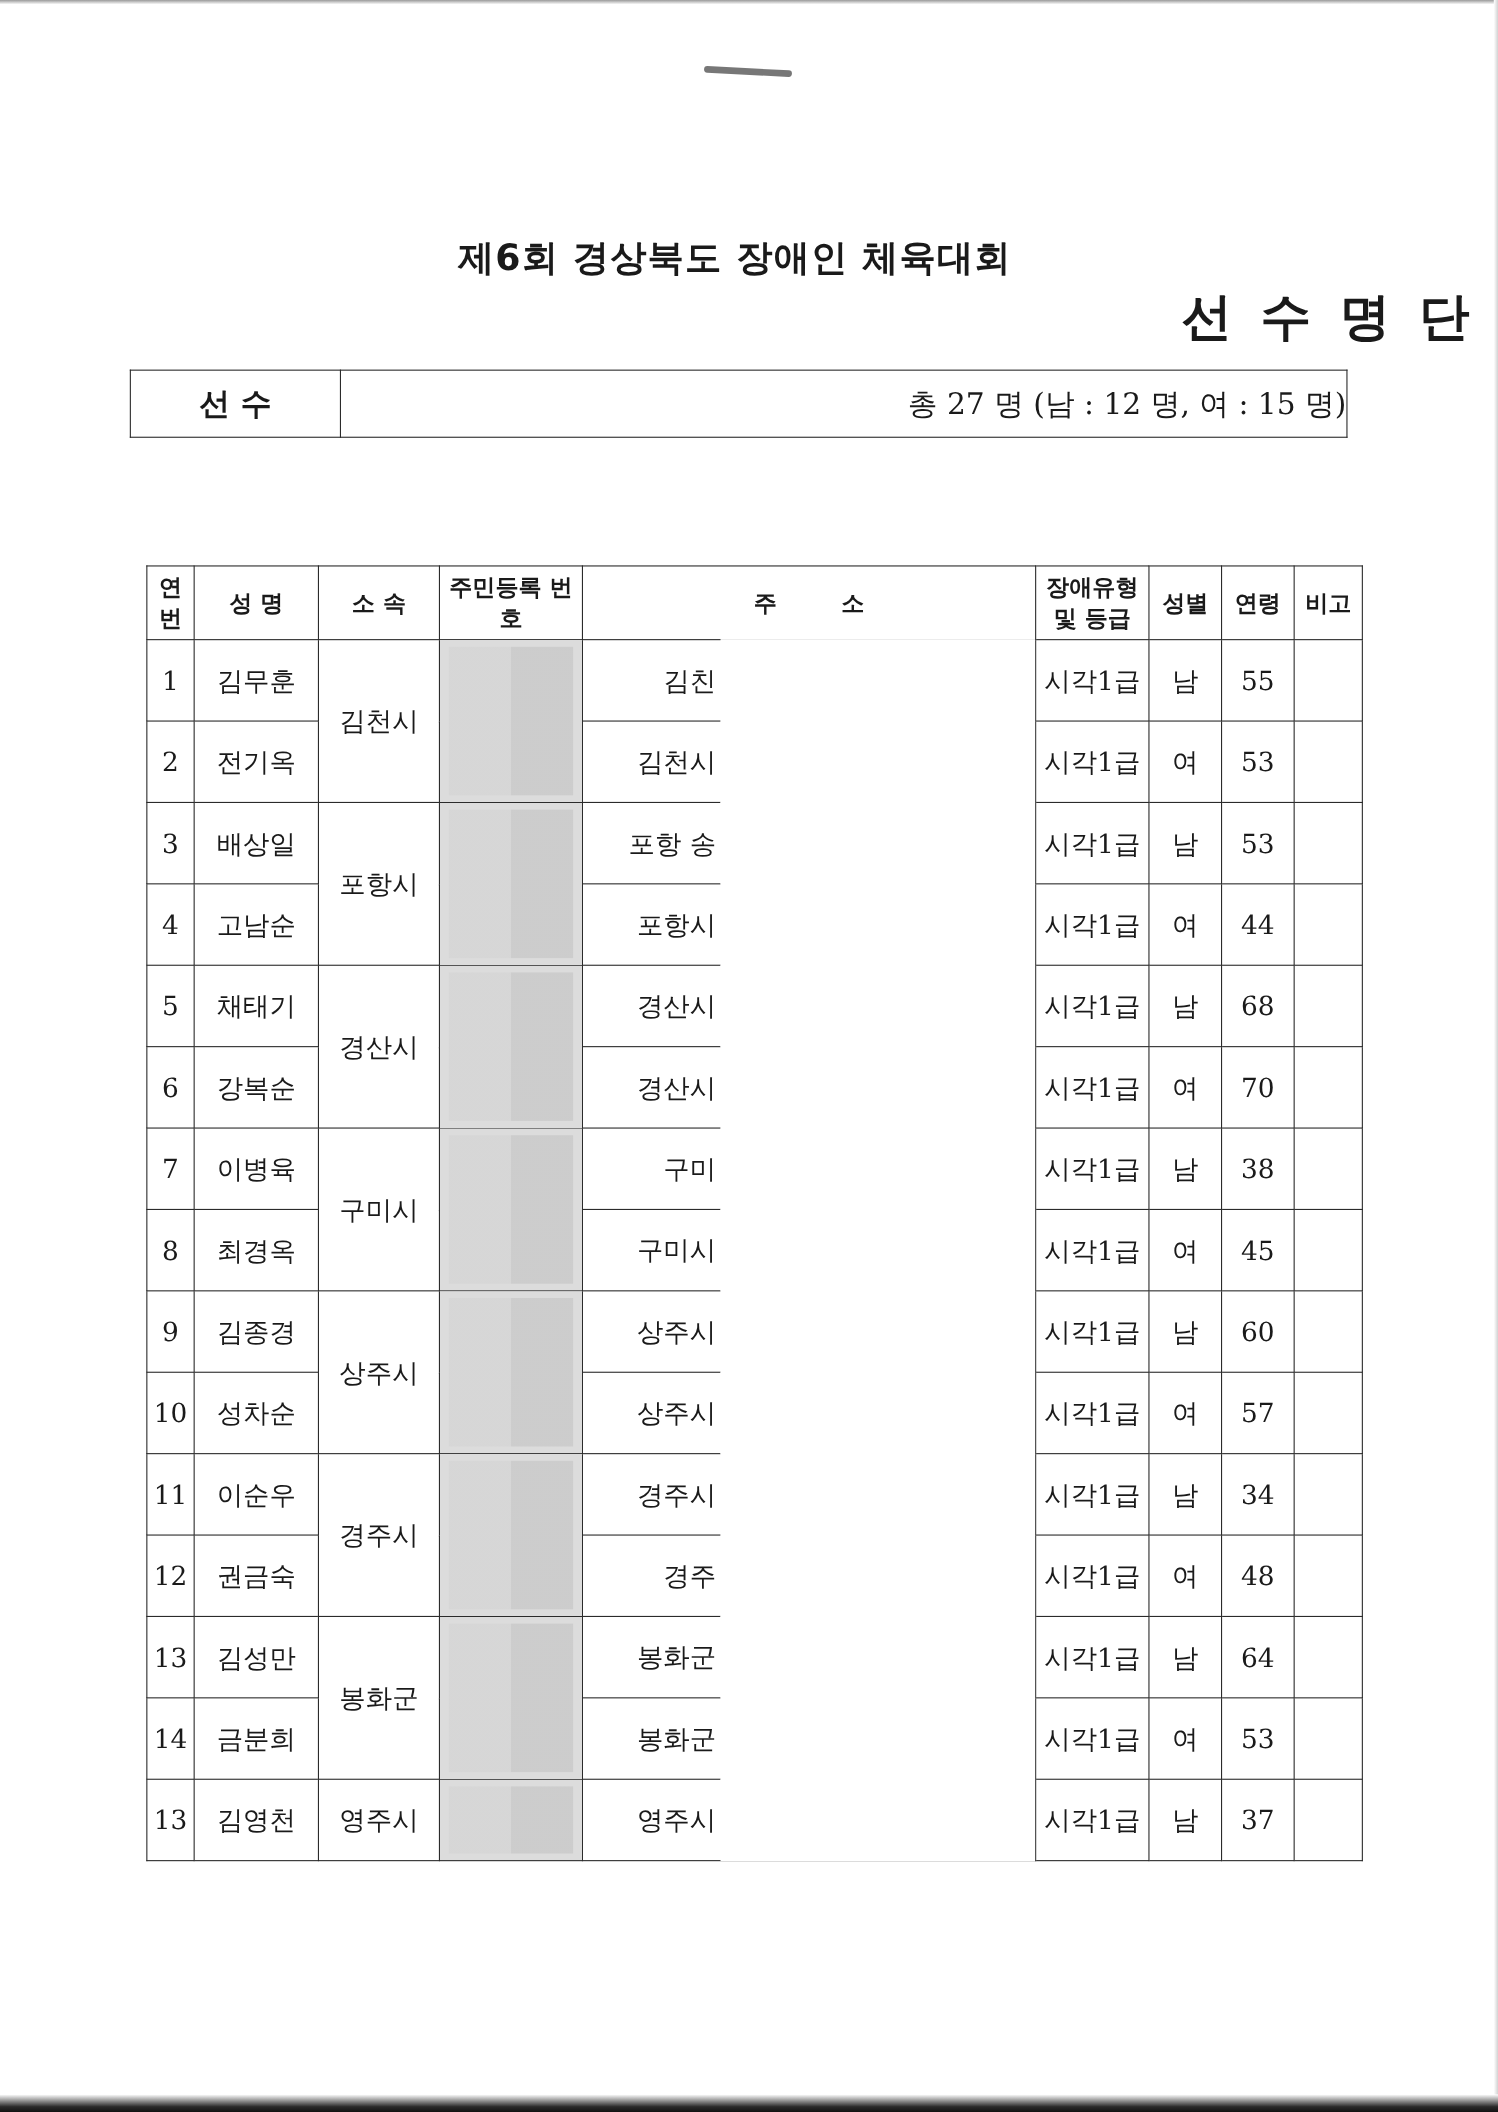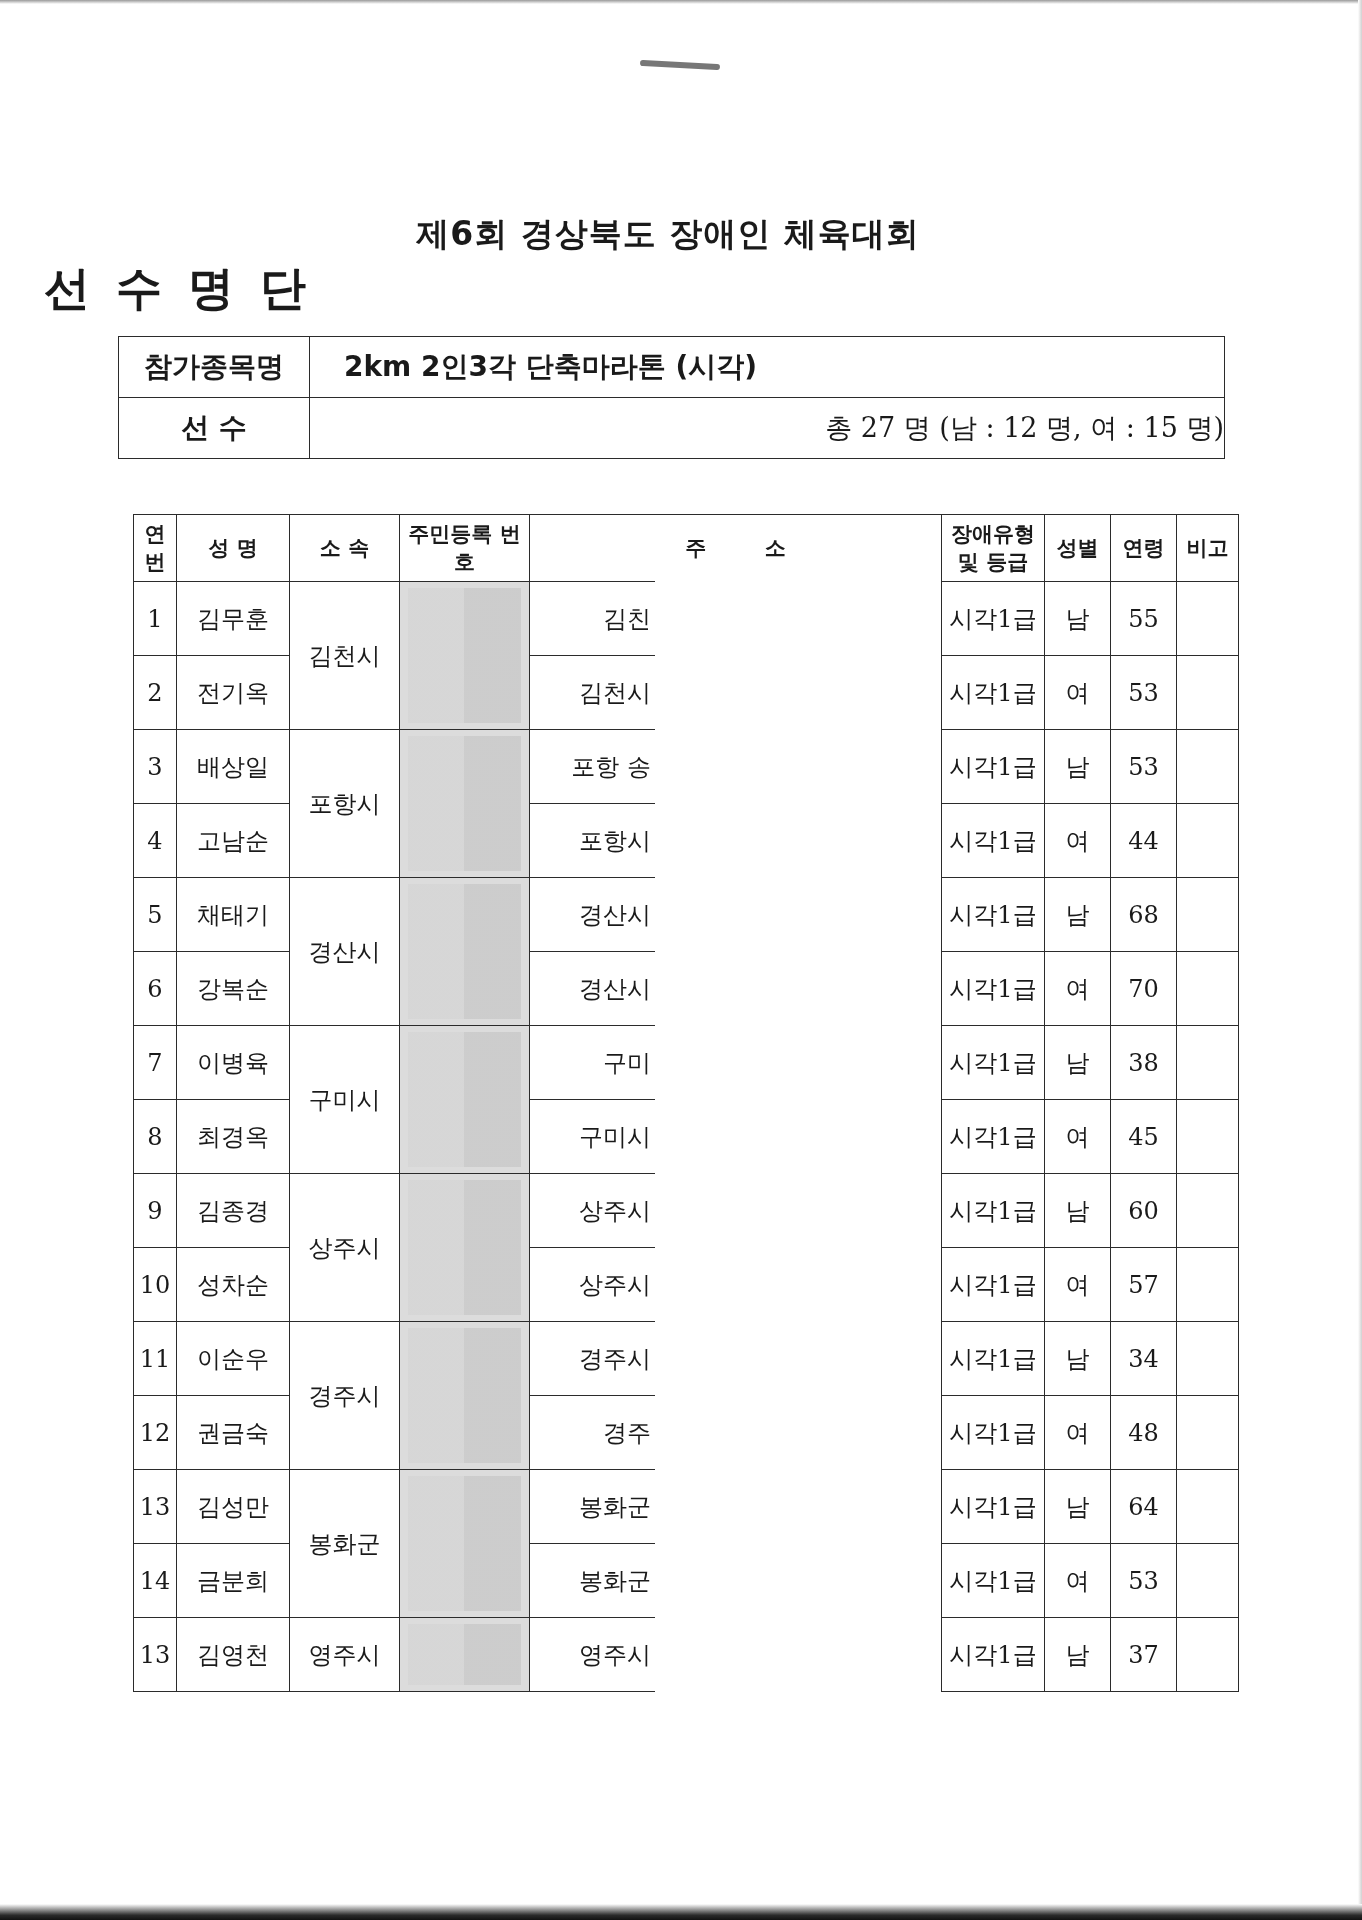--- a/index.html
+++ b/index.html
@@ -9,21 +9,21 @@
     font-family:"DejaVu Serif","Liberation Serif",serif;
     color:#1a1a1a;
   }
   .top-edge { position:absolute; left:0; top:0; width:1362px; height:4px; background:linear-gradient(#9a9a9a,#fff); }
   .bottom-edge { position:absolute; left:0; bottom:0; width:1362px; height:16px; background:linear-gradient(#fff,#2a2a2a 70%,#111); }
   .right-edge { position:absolute; right:0; top:0; width:4px; height:1920px; background:linear-gradient(90deg,#fff,#d0d0d0); }
   .staple { position:absolute; left:640px; top:62px; width:80px; height:6px; background:#555; border-radius:3px; transform:rotate(3deg); opacity:.8; }
 
   .title-line1 { position:absolute; left:0; width:1336px; top:212px; text-align:center;
     font-family:"DejaVu Sans","Liberation Sans",sans-serif; font-weight:bold; font-size:33px; letter-spacing:1px; }
-  .title-line2 { position:absolute; left:0; width:1362px; top:258px; text-align:left;
+  .title-line2 { position:absolute; left:0; width:1362px; top:258px; text-align:right;
     font-family:"DejaVu Sans","Liberation Sans",sans-serif; font-weight:bold; font-size:46px; letter-spacing:26px; padding-left:44px; box-sizing:border-box; }
 
   table { border-collapse:collapse; position:absolute; }
   td, th { border:1.5px solid #2b2b2b; padding:0; }
 
   .summary { left:118px; top:336px; width:1107px; }
   .summary td { height:60px; font-size:28px; }
   .summary .lbl { width:190px; text-align:center; font-family:"DejaVu Sans","Liberation Sans",sans-serif; font-weight:bold; font-size:28px; }
   .summary .val1 { padding-left:34px; font-weight:bold; font-family:"DejaVu Sans","Liberation Sans",sans-serif; font-size:28px; }
   .summary .val2 { text-align:right; font-size:27px; padding-left:60px; }
@@ -45,24 +45,20 @@
 <div class="top-edge"></div>
 <div class="right-edge"></div>
 <div class="bottom-edge"></div>
 <div class="staple"></div>
 
 <div class="title-line1">제6회 경상북도 장애인 체육대회</div>
 <div class="title-line2">선수명단</div>
 
 <table class="summary">
   <tbody>
-      <tr>
-    <td class="lbl">참가종목명</td>
-    <td class="val1">2km 2인3각 단축마라톤 (시각)</td>
-  </tr>
   <tr>
     <td class="lbl">선 수</td>
     <td class="val2">총  27 명 (남 : 12 명, 여 : 15 명)</td>
   </tr>
 </tbody>
   </table>
 
 <table class="roster">
   <colgroup>
     <col style="width:43px">

